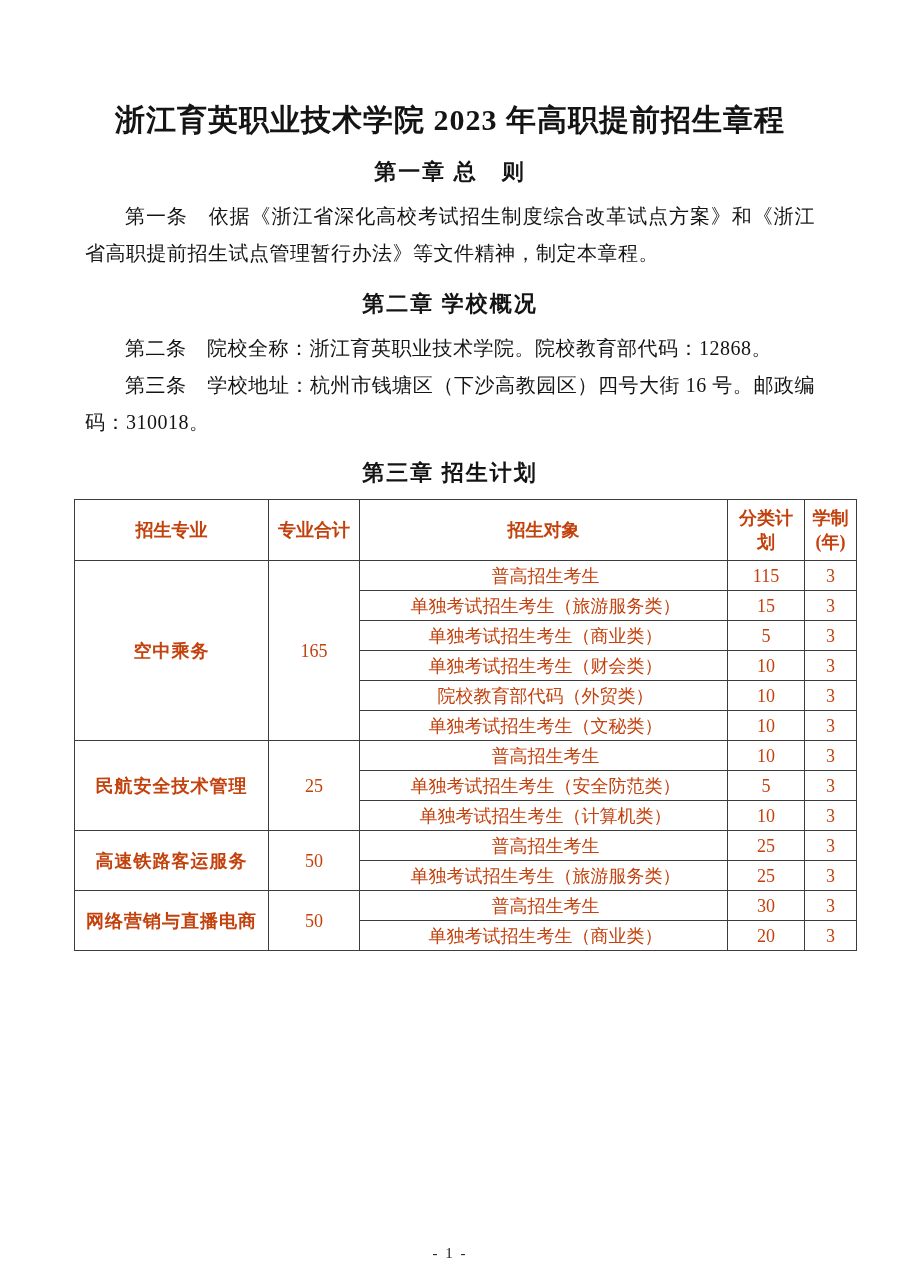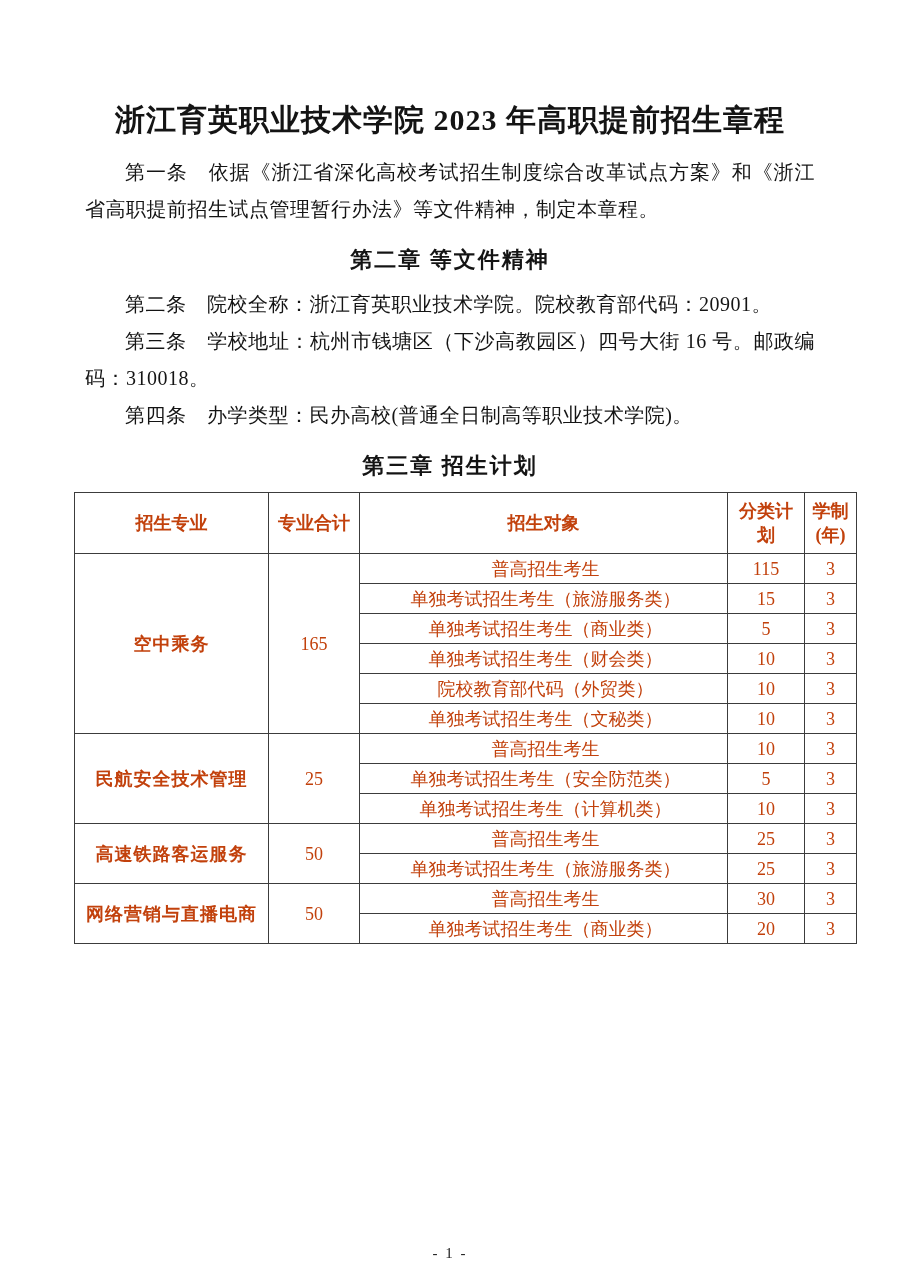--- a/index.html
+++ b/index.html
@@ -96,26 +96,26 @@
     color: #222222;
   }
 </style>
 </head>
 <body>
 
 <div class="page">
 
   <h1 class="doc-title">浙江育英职业技术学院 2023 年高职提前招生章程</h1>
 
+  <h2 class="chapter-heading">第一章 总　则</h2>
   <p class="body-para">第一条　依据《浙江省深化高校考试招生制度综合改革试点方案》和《浙江省高职提前招生试点管理暂行办法》等文件精神，制定本章程。</p>
 
-  <h2 class="chapter-heading">第二章 等文件精神</h2>
-  <p class="body-para">第二条　院校全称：浙江育英职业技术学院。院校教育部代码：20901。</p>
+  <h2 class="chapter-heading">第二章 学校概况</h2>
+  <p class="body-para">第二条　院校全称：浙江育英职业技术学院。院校教育部代码：12868。</p>
   <p class="body-para">第三条　学校地址：杭州市钱塘区（下沙高教园区）四号大街 16 号。邮政编码：310018。</p>
-  <p class="body-para">第四条　办学类型：民办高校(普通全日制高等职业技术学院)。</p>
 
   <h2 class="chapter-heading">第三章 招生计划</h2>
 
   <table class="plan-table">
     <colgroup>
       <col class="col-major">
         <col class="col-total">
         <col class="col-target">
         <col class="col-plan">
         <col class="col-years">

